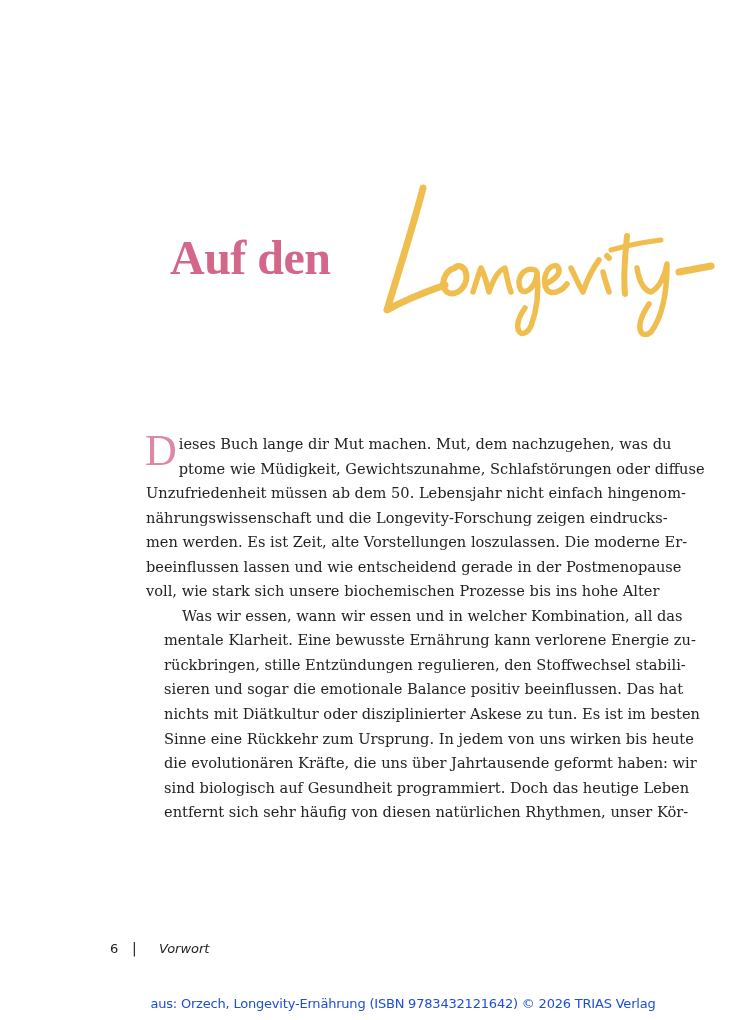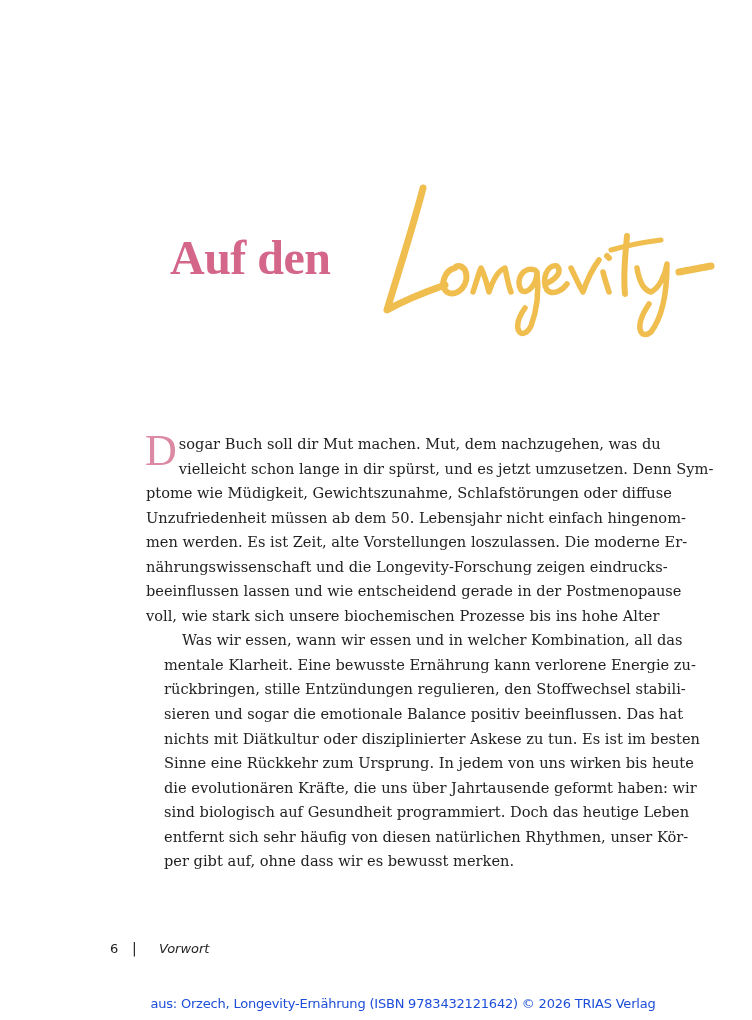--- a/index.html
+++ b/index.html
@@ -140,40 +140,38 @@
 
       <path d="M304 92 C 314 90, 326 88, 336 86" stroke-width="7"></path>
     </g>
     <text x="0" y="0" opacity="0">Longevity-</text>
   </svg>
 </div>
 
 <div class="body-text">
   <p>
     <span class="dropcap">D</span>
-    <span class="line">sogar Buch soll dir Mut machen. Mut, dem nachzugehen, was du</span>
-    <span class="line">vielleicht schon lange in dir spürst, und es jetzt umzusetzen. Denn Sym-</span>
+    <span class="line">ieses Buch lange dir Mut machen. Mut, dem nachzugehen, was du</span>
     <span class="line">ptome wie Müdigkeit, Gewichtszunahme, Schlafstörungen oder diffuse</span>
     <span class="line">Unzufriedenheit müssen ab dem 50. Lebensjahr nicht einfach hingenom-</span>
+    <span class="line">nährungswissenschaft und die Longevity-Forschung zeigen eindrucks-</span>
     <span class="line">men werden. Es ist Zeit, alte Vorstellungen loszulassen. Die moderne Er-</span>
-    <span class="line">nährungswissenschaft und die Longevity-Forschung zeigen eindrucks-</span>
     <span class="line">beeinflussen lassen und wie entscheidend gerade in der Postmenopause</span>
     <span class="line">voll, wie stark sich unsere biochemischen Prozesse bis ins hohe Alter</span>
   </p>
   <p>
     <span class="line" style="padding-left:18px">Was wir essen, wann wir essen und in welcher Kombination, all das</span>
     <span class="line">mentale Klarheit. Eine bewusste Ernährung kann verlorene Energie zu-</span>
     <span class="line">rückbringen, stille Entzündungen regulieren, den Stoffwechsel stabili-</span>
     <span class="line">sieren und sogar die emotionale Balance positiv beeinflussen. Das hat</span>
     <span class="line">nichts mit Diätkultur oder disziplinierter Askese zu tun. Es ist im besten</span>
     <span class="line">Sinne eine Rückkehr zum Ursprung. In jedem von uns wirken bis heute</span>
     <span class="line">die evolutionären Kräfte, die uns über Jahrtausende geformt haben: wir</span>
     <span class="line">sind biologisch auf Gesundheit programmiert. Doch das heutige Leben</span>
     <span class="line">entfernt sich sehr häufig von diesen natürlichen Rhythmen, unser Kör-</span>
-    <span class="line last">per gibt auf, ohne dass wir es bewusst merken.</span>
   </p>
 </div>
 
 <div class="footer">
   <span class="page-num">6</span>
   <span class="sep">|</span>
   <span class="section">Vorwort</span>
 </div>
 
 <div class="credit">aus: Orzech, Longevity-Ernährung (ISBN 9783432121642) © 2026 TRIAS Verlag</div>

